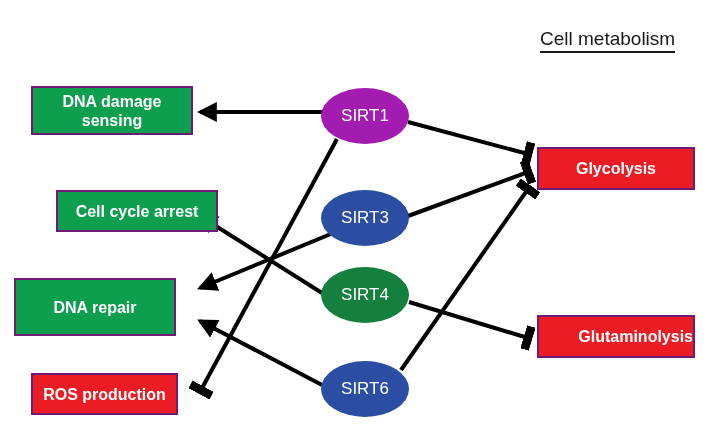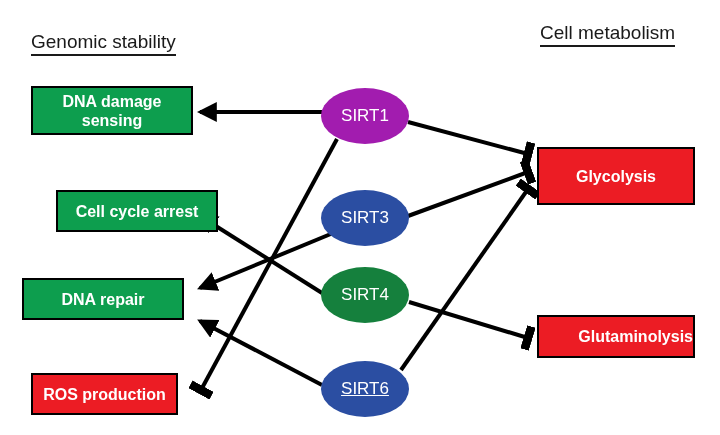--- a/index.html
+++ b/index.html
@@ -20,25 +20,25 @@
     font-size: 19px;
     font-weight: 400;
     color: #1a1a1a;
     letter-spacing: 0px;
     white-space: nowrap;
     border-bottom: 2px solid #1a1a1a;
     padding-bottom: 2px;
     line-height: 20px;
   }
   #header-genomic { left: 31px; top: 32px; }
-  #header-metabolism { left: 540px; top: 23px; }
+  #header-metabolism { left: 540px; top: 29px; }
 
   .node-box {
     position: absolute;
-    border: 2px solid #000000;
+    border: 2px solid #701a75;
     box-sizing: border-box;
     display: flex;
     align-items: center;
     justify-content: center;
     text-align: center;
     color: #ffffff;
     font-weight: bold;
     font-size: 16px;
     line-height: 19px;
     letter-spacing: 0px;
@@ -66,21 +66,20 @@
     width: 720px;
     height: 435px;
     pointer-events: none;
   }
 </style>
 </head>
 <body>
 
 <div id="canvas">
 
-  <div class="section-header" id="header-genomic">Genomic stability</div>
 
   <div class="section-header" id="header-metabolism">Cell metabolism</div>
 
   <svg id="edge-layer" viewBox="0 0 720 435" xmlns="http://www.w3.org/2000/svg">
     <defs>
       <marker id="arrowhead" markerWidth="5" markerHeight="5" refX="4.2" refY="2.5" orient="auto" markerUnits="strokeWidth">
         <path d="M0,0 L5,2.5 L0,5 z" fill="#000000"></path>
       </marker>
       <marker id="tbar" markerWidth="2.2" markerHeight="6" refX="1.1" refY="3" orient="auto" markerUnits="strokeWidth">
         <rect x="0" y="0" width="2.2" height="6" fill="#000000"></rect>
@@ -99,43 +98,43 @@
       </g>
   </svg>
 
   <div id="boxes-left">
       <div class="node-box green" style="left: 31px; top: 86px; width: 162px; height: 49px;">
         <span>DNA damage sensing</span>
       </div>
       <div class="node-box green" style="left: 31px; top: 190px; width: 162px; height: 42px; margin-left: 25px;">
         <span>Cell cycle arrest</span>
       </div>
-      <div class="node-box green" style="left: 22px; top: 278px; width: 162px; height: 42px;">
+      <div class="node-box green" style="left: 14px; top: 278px; width: 162px; height: 58px;">
         <span>DNA repair</span>
       </div>
       <div class="node-box red" style="left: 31px; top: 373px; width: 147px; height: 42px;">
         <span>ROS production</span>
       </div>
     </div>
   <div id="boxes-right">
-      <div class="node-box red" style="left: 537px; top: 147px; width: 158px; height: 58px; text-align: right;">
+      <div class="node-box red" style="left: 537px; top: 147px; width: 158px; height: 43px; text-align: right;">
         <span>Glycolysis</span>
       </div>
       <div class="node-box red" style="left: 537px; top: 315px; width: 158px; height: 43px; justify-content: flex-end;">
         <span>Glutaminolysis</span>
       </div>
     </div>
   <div id="sirt-group">
       <div class="sirt-node" style="left: 321px; top: 88px; width: 88px; height: 56px; background: #a21caf;">
         <span>SIRT1</span>
       </div>
       <div class="sirt-node" style="left: 321px; top: 190px; width: 88px; height: 56px; background: rgb(43, 78, 162);">
         <span>SIRT3</span>
       </div>
       <div class="sirt-node" style="left: 321px; top: 267px; width: 88px; height: 56px; background: #15803d;">
         <span>SIRT4</span>
       </div>
-      <div class="sirt-node" style="left: 321px; top: 361px; width: 88px; height: 56px; background: rgb(43, 78, 162); text-decoration: underline;">
+      <div class="sirt-node" style="left: 321px; top: 361px; width: 88px; height: 56px; background: rgb(43, 78, 162);">
         <span>SIRT6</span>
       </div>
     </div>
 
 </div>
 
 </body></html>

